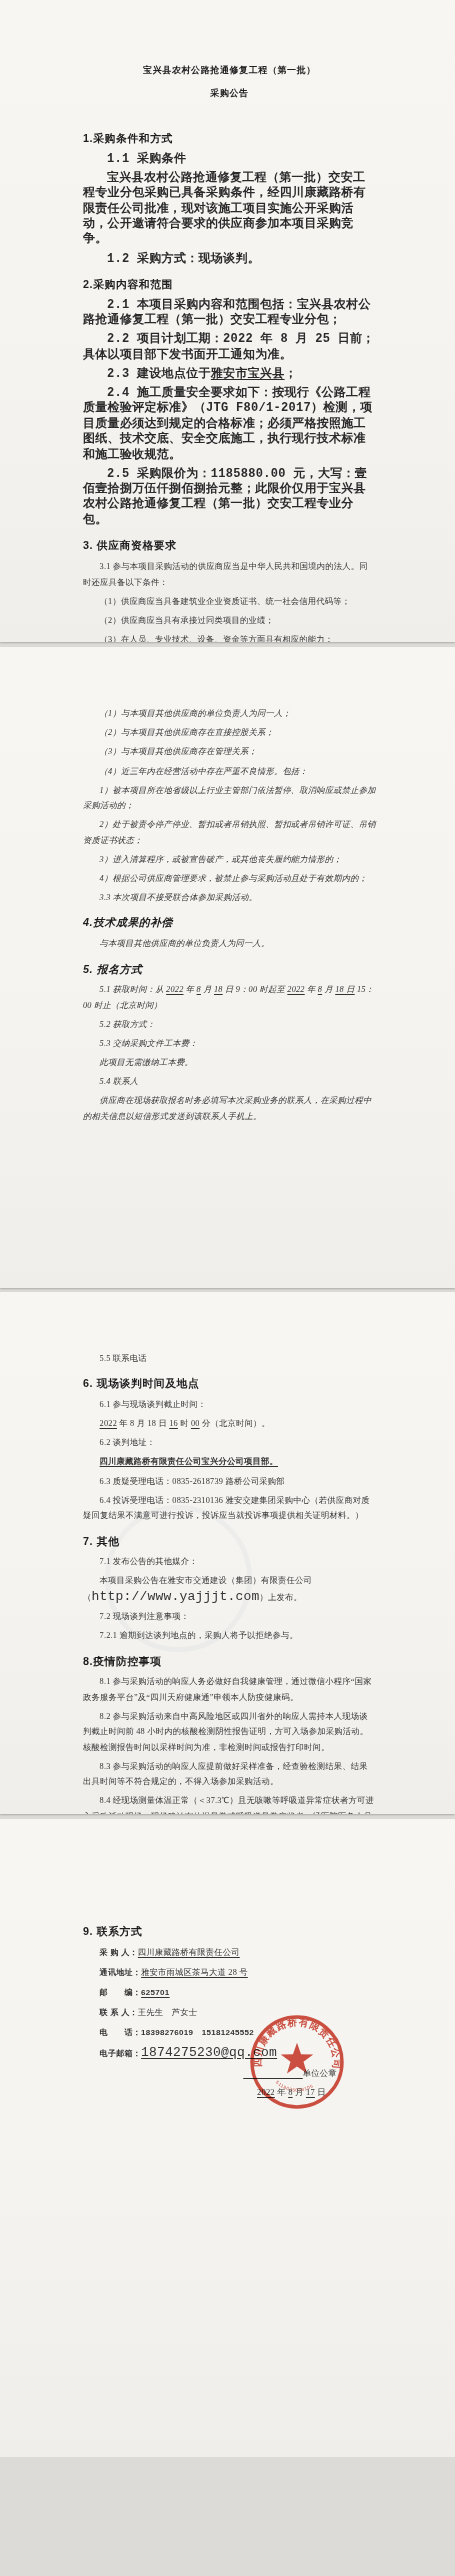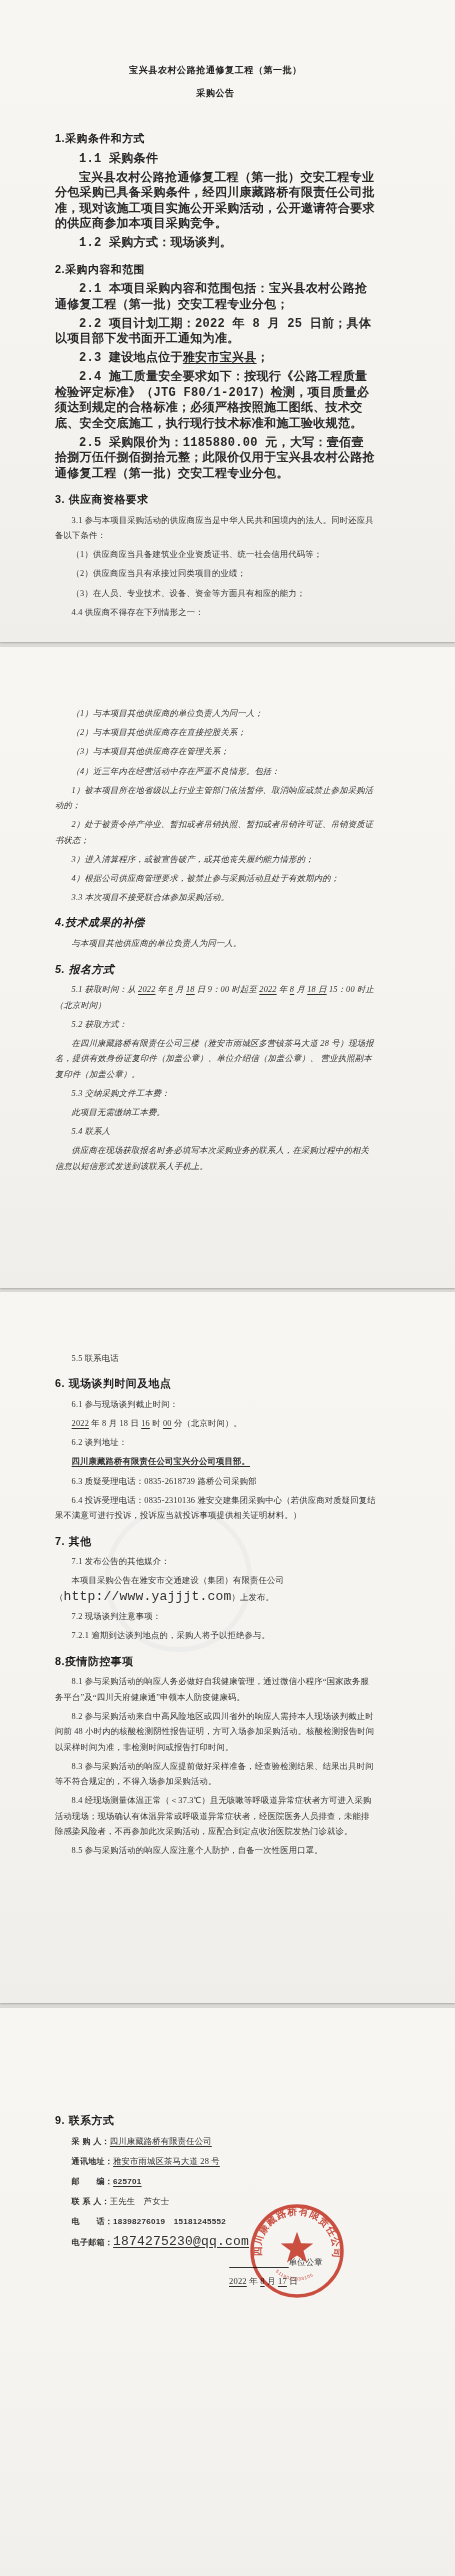--- a/index.html
+++ b/index.html
@@ -3,23 +3,23 @@
 <meta charset="utf-8">
 <style>
   html,body{margin:0;padding:0;background:#dcdbd8;}
   body{width:455px;font-family:"Liberation Serif",serif;}
   .doc{width:455px;}
   .page{position:relative;width:455px;background:#f5f4f1;overflow:hidden;
         box-shadow:0 1.1px 1.7px rgba(0,0,0,.22);
         background-image:linear-gradient(180deg,#f7f6f3 0%,#f4f3f0 60%,#efeeeb 100%);}
   .p1{height:642px;}
   .p2{height:641px;margin-top:4.6px;font-style:italic;}
-  .p3{height:711px;margin-top:4.6px;}
+  .p3{height:522px;margin-top:4.6px;}
   .p4{height:638px;margin-top:4.6px;}
-  .content{padding:0 79px 0 55px;}
+  .content{padding:0 79px 0 83px;}
   .p1 .content{padding-top:59px;}
   .p2 .content{padding-top:56px;}
   .p3 .content{padding-top:55px;}
   .p4 .content{padding-top:95px;}
 
   .t-line{text-align:center;font-family:"Liberation Serif",serif;font-weight:700;
           font-size:9px;line-height:23px;color:#222;letter-spacing:0.6px;}
   .h-sec{font-family:"Liberation Sans",sans-serif;font-weight:700;font-size:10.8px;
          line-height:15px;color:#1e1e1e;margin:10.2px 0 5.7px;letter-spacing:0.6px;}
   .t-line + .h-sec{margin-top:26px;}
@@ -80,21 +80,20 @@
         <div class="p song"><span>1）被本项目所在地省级以上行业主管部门依法暂停、取消响应或禁止参加采购活动的；</span></div>
         <div class="p song"><span>2）处于被责令停产停业、暂扣或者吊销执照、暂扣或者吊销许可证、吊销资质证书状态；</span></div>
         <div class="p song"><span>3）进入清算程序，或被宣告破产，或其他丧失履约能力情形的；</span></div>
         <div class="p song"><span>4）根据公司供应商管理要求，被禁止参与采购活动且处于有效期内的；</span></div>
         <div class="p song"><span>3.3 本次项目不接受联合体参加采购活动。</span></div>
         <div class="h-sec"><span>4.技术成果的补偿</span></div>
         <div class="p song"><span>与本项目其他供应商的单位负责人为同一人。</span></div>
         <div class="h-sec"><span>5. 报名方式</span></div>
         <div class="p song"><span>5.1 获取时间：从 </span><span class="u">2022</span><span> 年 </span><span class="u">8</span><span> 月 </span><span class="u">18</span><span> 日 9：00 时起至 </span><span class="u">2022</span><span> 年 </span><span class="u">8</span><span> 月 </span><span class="u">18 日</span><span> 15：00 时止（北京时间）</span></div>
         <div class="p song"><span>5.2 获取方式：</span></div>
-        <div class="p song"><span>在四川康藏路桥有限责任公司三楼（雅安市雨城区多营镇茶马大道 28 号）现场报名，提供有效身份证复印件（加盖公章）、单位介绍信（加盖公章）、 营业执照副本复印件（加盖公章）。</span></div>
         <div class="p song"><span>5.3 交纳采购文件工本费：</span></div>
         <div class="p song"><span>此项目无需缴纳工本费。</span></div>
         <div class="p song"><span>5.4 联系人</span></div>
         <div class="p song"><span>供应商在现场获取报名时务必填写本次采购业务的联系人，在采购过程中的相关信息以短信形式发送到该联系人手机上。</span></div>
       </div>
   </div>
 
   <div class="page p3">
     <div class="content">
         <div class="p song"><span>5.5 联系电话</span></div>

